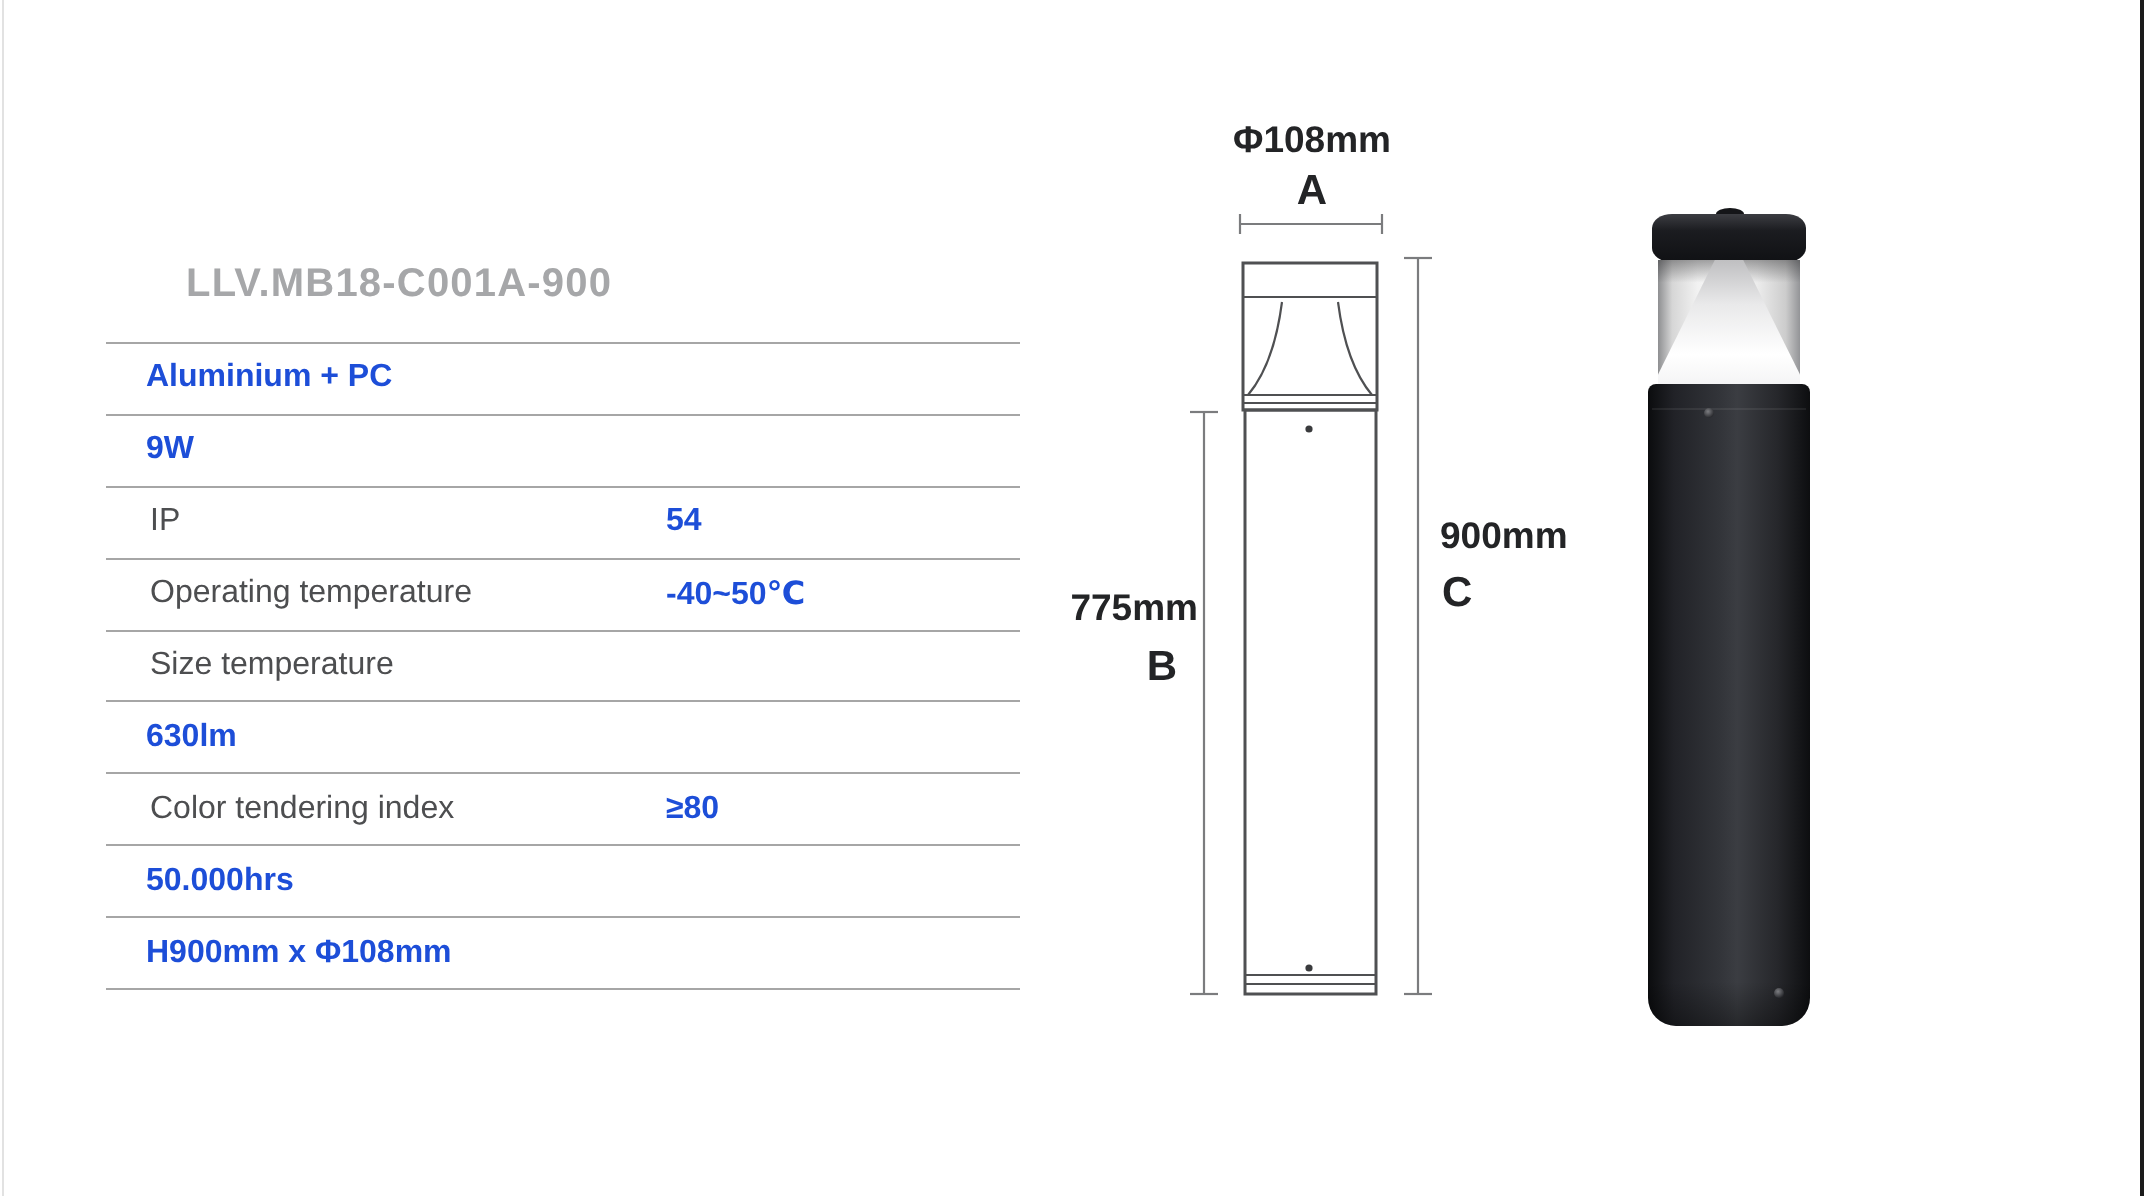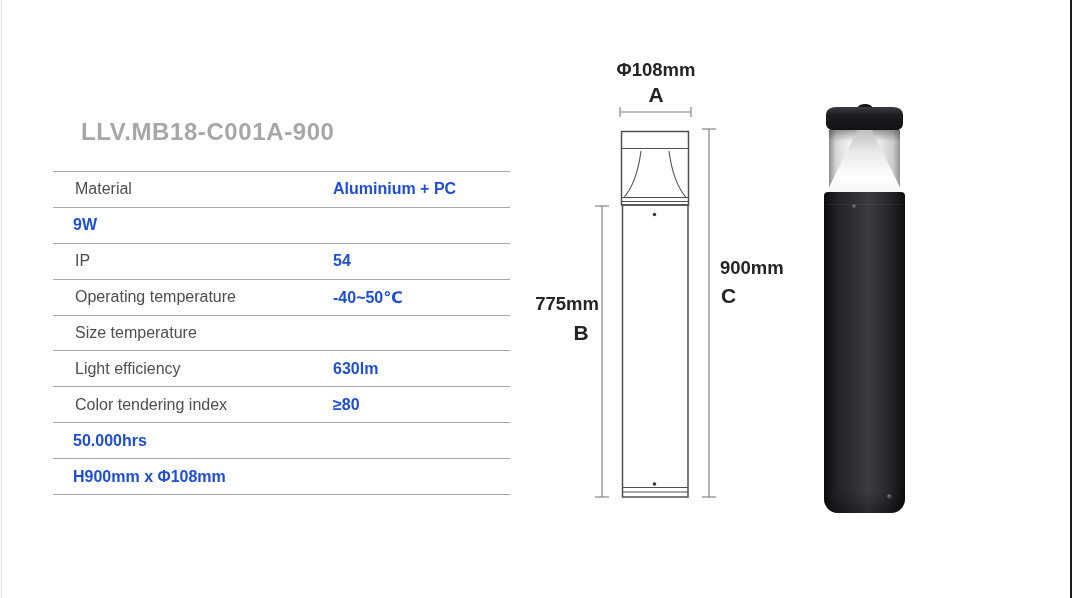--- a/index.html
+++ b/index.html
@@ -15,22 +15,22 @@
     position: absolute; left: 1px; top: 0; width: 1px; height: 598px;
     background: #e2e2e2;
   }
   .edge-right {
     position: absolute; right: 0; top: 0; width: 2px; height: 598px;
     background: #1b1b1b;
   }
 
   
   .model {
-    position: absolute; left: 75px; top: 113px; margin: 6px;
-    font-size: 24px; font-weight: bold; letter-spacing: 0.6px;
+    position: absolute; left: 75px; top: 113px; margin: 18px;
+    font-size: 20px; font-weight: bold; letter-spacing: 0.6px;
     color: #a6a7a9; line-height: 1.1;
   }
 
   
   .spec-table {
     position: absolute; left: 53px; top: 171px; width: 457px; height: 323px;
     display: flex; flex-direction: column;
     border-bottom: 1px solid #a6a6a6;
   }
   .spec-row {
@@ -117,21 +117,20 @@
 
 <div class="page">
 
   <div class="edge-left"></div>
   <div class="edge-right"></div>
 
   <h1 class="model">LLV.MB18-C001A-900</h1>
 
   <div class="spec-table" id="spec-table">
   <div class="spec-row">
-    <span class="spec-label">Material</span>
     <span class="spec-value">Aluminium + PC</span>
   </div>
 
   <div class="spec-row">
     <span class="spec-value">9W</span>
   </div>
 
   <div class="spec-row">
     <span class="spec-label">IP</span>
     <span class="spec-value">54</span>
@@ -140,21 +139,20 @@
   <div class="spec-row">
     <span class="spec-label">Operating temperature</span>
     <span class="spec-value">-40~50℃</span>
   </div>
 
   <div class="spec-row">
     <span class="spec-label">Size temperature</span>
   </div>
 
   <div class="spec-row">
-    <span class="spec-label">Light efficiency</span>
     <span class="spec-value">630lm</span>
   </div>
 
   <div class="spec-row">
     <span class="spec-label">Color tendering index</span>
     <span class="spec-value">≥80</span>
   </div>
 
   <div class="spec-row">
     <span class="spec-value">50.000hrs</span>

